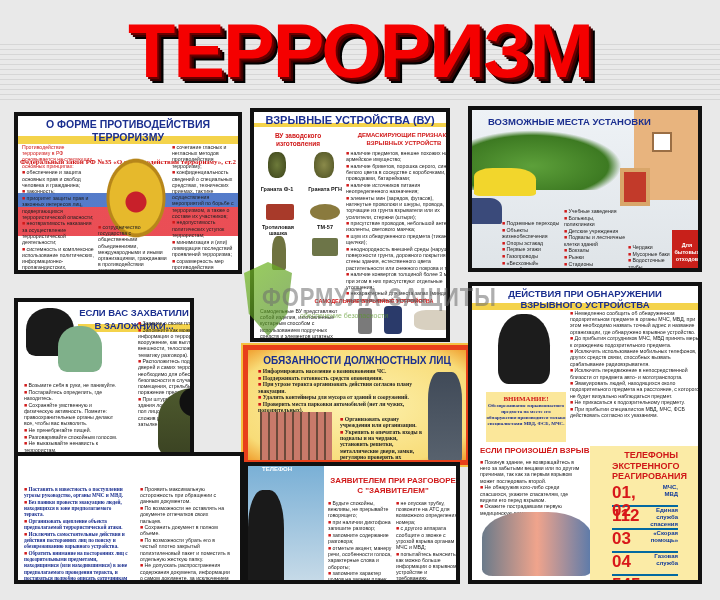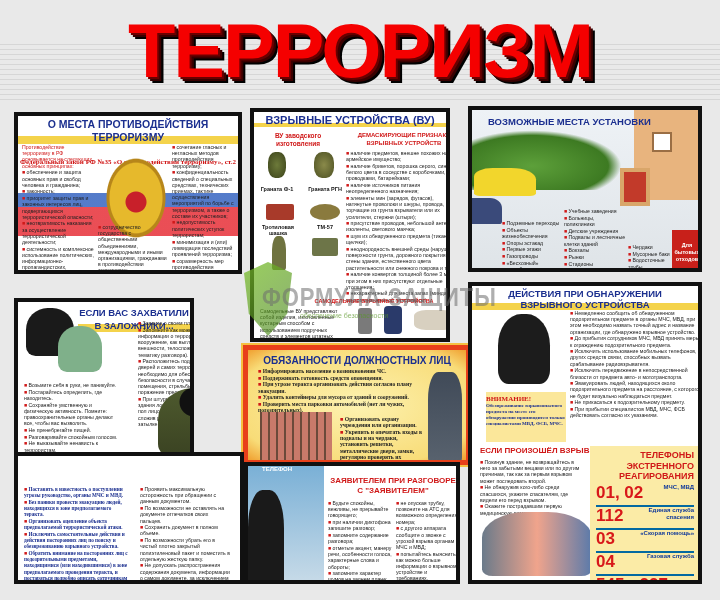--- a/index.html
+++ b/index.html
@@ -28,21 +28,21 @@
 .wmsub{position:absolute;left:300px;top:312px;font-size:7px;color:rgba(90,150,40,.7)}
 .shield{position:absolute;left:244px;top:262px;width:48px;height:74px;background:linear-gradient(135deg,rgba(120,190,40,.75),rgba(60,120,20,.6));clip-path:polygon(50% 0,100% 15%,90% 70%,50% 100%,10% 70%,0 15%)}
 </style>
 </head>
 <body>
 
 <div class="stripes"></div>
 <div class="title">ТЕРРОРИЗМ</div>
 
 <div class="panel" style="left:14px;top:112px;width:228px;height:162px">
-  <div class="ph" style="font-size:10.5px">О МЕСТА ПРОТИВОДЕЙСТВИЯ ТЕРРОРИЗМУ</div>
+  <div class="ph" style="font-size:10.5px">О ФОРМЕ ПРОТИВОДЕЙСТВИЯ ТЕРРОРИЗМУ</div>
   <div class="serif red" style="font-size:7px;font-weight:700;text-align:center;margin-top:14px">Федеральный закон РФ №35 «О противодействии терроризму», ст.2</div>
   <div class="flag"></div>
   <div class="eagle"></div>
   <div class="blk txt" style="left:4px;top:28px;width:72px">
     <p class="red">Противодействие терроризму в РФ основывается на следующих основных принципах:</p>
     <p class="bul">обеспечение и защита основных прав и свобод человека и гражданина;</p>
     <p class="bul">законность;</p>
     <p class="bul">приоритет защиты прав и законных интересов лиц, подвергающихся террористической опасности;</p>
     <p class="bul">неотвратимость наказания за осуществление террористической деятельности;</p>
     <p class="bul">системность и комплексное использование политических, информационно-пропагандистских, социально-экономических, правовых, специальных и иных мер противодействия терроризму;</p>
@@ -167,41 +167,41 @@
   </div>
   <div class="fig" style="left:180px;top:22px;width:34px;height:90px;border-radius:30% 30% 6% 6%;background:linear-gradient(#404a58,#58626e)"></div>
 </div>
 
 <div class="panel" style="left:468px;top:282px;width:234px;height:302px">
   <div class="ph" style="font-size:9.5px;line-height:11px">
     <div>ДЕЙСТВИЯ ПРИ ОБНАРУЖЕНИИ</div>
     <div>ВЗРЫВНОГО УСТРОЙСТВА</div>
   </div>
   <div class="fig" style="left:26px;top:28px;width:52px;height:70px;background:#1c1c1c"></div>
-  <div class="blk" style="left:14px;top:106px;width:80px;height:50px;background:#fbe79a;text-align:left;padding-top:3px">
+  <div class="blk" style="left:14px;top:106px;width:80px;height:50px;background:#fbe79a;text-align:center;padding-top:3px">
     <div class="serif red" style="font-size:7px;font-weight:900">ВНИМАНИЕ!</div>
     <div class="serif" style="font-size:5px;line-height:6px;font-weight:700;color:#1b2f8f">Обезвреживание взрывоопасного предмета на месте его обнаружения производится только специалистами МВД, ФСБ, МЧС.</div>
   </div>
   <div class="blk txt" style="left:98px;top:24px;width:132px">
     <p class="bul">Немедленно сообщить об обнаруженном подозрительном предмете в органы МЧС, МВД, при этом необходимо назвать точный адрес и название организации, где обнаружено взрывное устройство.</p>
     <p class="bul">До прибытия сотрудников МЧС, МВД принять меры к ограждению подозрительного предмета.</p>
     <p class="bul">Исключить использование мобильных телефонов, других средств связи, способных вызвать срабатывание радиовзрывателя.</p>
     <p class="bul">Исключить передвижение в непосредственной близости от предмета авто- и мототранспорта.</p>
     <p class="bul">Эвакуировать людей, находящихся около подозрительного предмета на расстояние, с которого не будет визуально наблюдаться предмет.</p>
     <p class="bul">Не прикасаться к подозрительному предмету.</p>
     <p class="bul">При прибытии специалистов МВД, МЧС, ФСБ действовать согласно их указаниям.</p>
   </div>
   <div class="blk red" style="left:8px;top:160px;font-size:8px;font-weight:900">ЕСЛИ ПРОИЗОШЁЛ ВЗРЫВ...</div>
   <div class="blk txt" style="left:8px;top:173px;width:104px">
     <p class="bul">Покинув здание, не возвращайтесь в него за забытыми вещами или по другим причинам, так как за первым взрывом может последовать второй.</p>
     <p class="bul">Не обнаружив кого-либо среди спасшихся, укажите спасателям, где видели его перед взрывом.</p>
     <p class="bul">Окажите пострадавшим первую медицинскую помощь.</p>
   </div>
   <div class="fig" style="left:10px;top:226px;width:110px;height:64px;border-radius:40% 40% 10% 10%;background:linear-gradient(90deg,#6a7a8a,#f0a48c 50%,#5a7aaa)"></div>
-  <div class="blk phone-tbl" style="left:118px;top:160px;width:110px;height:136px;background:#fbeba6;padding:4px 6px">
+  <div class="blk phone-tbl" style="left:118px;top:160px;width:110px;height:136px;background:#fbeba6;padding:4px 22px">
     <div class="red" style="text-align:right;font-weight:900;font-size:9px;line-height:10.5px;margin-bottom:2px">
       <div>ТЕЛЕФОНЫ</div>
       <div>ЭКСТРЕННОГО</div>
       <div>РЕАГИРОВАНИЯ</div>
     </div>
     <div class="row">
         <span class="num">01, 02</span>
         <span class="lbl">МЧС, МВД</span>
       </div>
     <div class="row">

